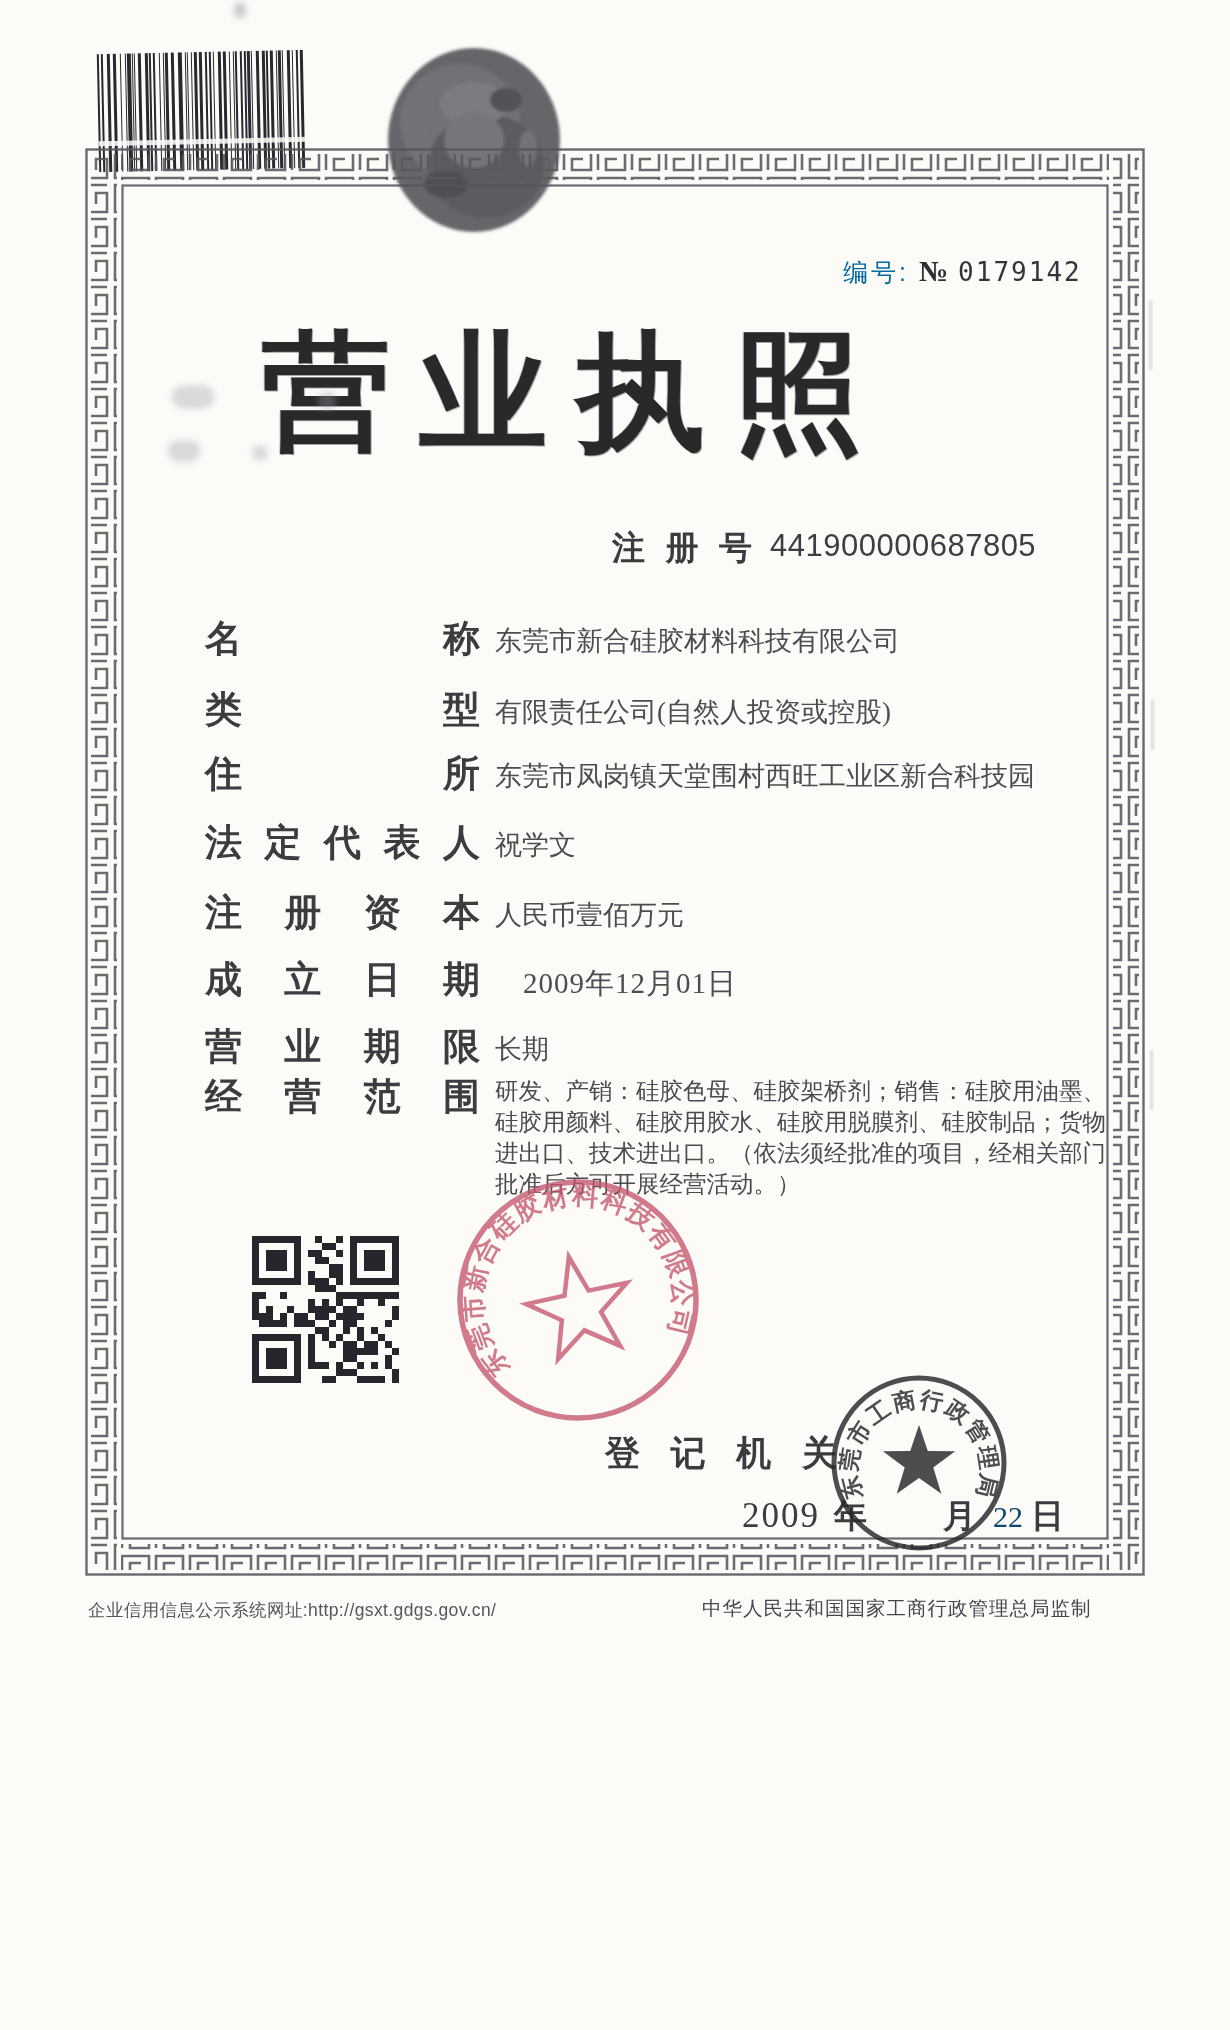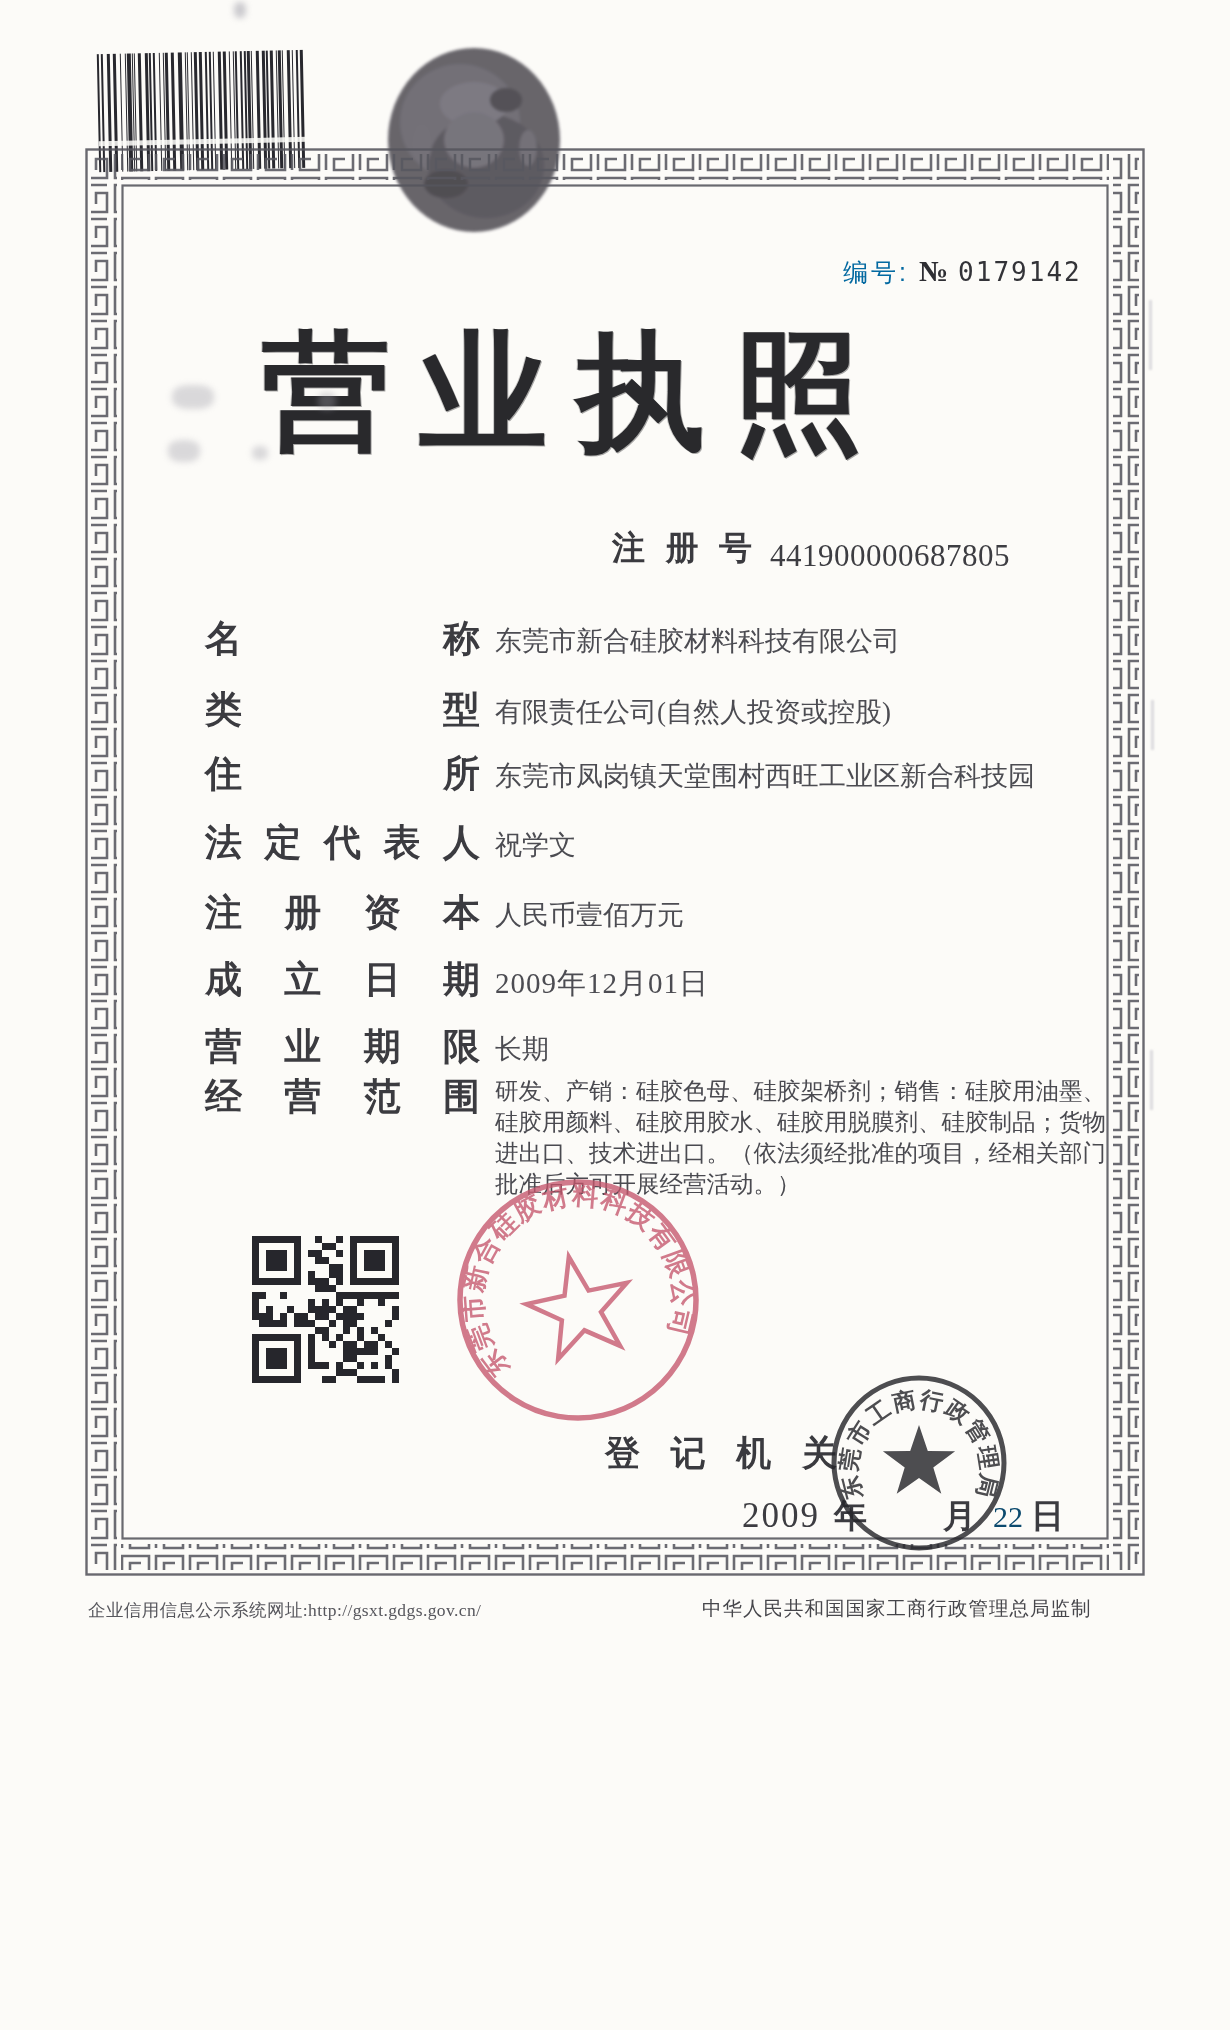--- a/index.html
+++ b/index.html
@@ -30,45 +30,45 @@
   .title{
     position:absolute;left:262px;top:322px;width:600px;
     font-size:128px;font-weight:800;color:#2d2d30;line-height:1.1;
     text-shadow:1px 1px 0 rgba(45,45,48,.4), -1px 0 0 rgba(45,45,48,.25);
     filter:contrast(1.05);
   }
   .just{display:flex;justify-content:space-between;}
   
   .regline{position:absolute;left:612px;top:526px;height:46px;}
   .regline .lab{position:absolute;left:0;top:0;width:140px;font-size:33px;font-weight:600;color:#3a3a3f;}
-  .regline .val{position:absolute;left:158px;top:12px;font-family:Liberation Serif, serif;font-size:31px;letter-spacing:.5px;color:#3d3d42;}
+  .regline .val{position:absolute;left:158px;top:2px;font-family:Liberation Sans, sans-serif;font-size:31px;letter-spacing:.5px;color:#3d3d42;}
   
   .row{position:absolute;left:205px;width:905px;}
   .row .lab{position:absolute;left:0;top:0;width:275px;font-size:37px;font-weight:600;color:#3b3b40;}
   .row .val{position:absolute;left:290px;top:9px;width:616px;font-family:"Liberation Serif",serif;font-size:27px;color:#4c4c52;}
   .r0{top:614px}.r1{top:685px}.r2{top:749px}.r3{top:818px}
   .r4{top:888px}.r5{top:955px}.r6{top:1022px}.r7{top:1072px}
-  .r5 .val{font-size:29px;letter-spacing:1px;}
+  .r5 .val{font-size:29px;letter-spacing:1px;margin-left:28px;}
   .r7 .val{top:4px;font-size:23.5px;line-height:31px;color:#4a4a50;}
   
   .qr{position:absolute;left:252px;top:1236px;width:147px;height:147px;filter:blur(.3px);}
   
   .seal-company{position:absolute;left:436px;top:1158px;width:284px;height:284px;transform:rotate(-12deg);z-index:6;}
   .seal-authority{position:absolute;left:831px;top:1368px;width:176px;height:190px;z-index:6;filter:blur(.2px);}
   
   .registrar{position:absolute;left:605px;top:1430px;width:232px;font-size:35px;font-weight:600;color:#3a3a3f;}
   .dateline{position:absolute;left:742px;top:1494px;display:flex;align-items:baseline;z-index:2;}
   .dateline .y{font-family:"Liberation Serif",serif;font-size:35px;color:#3c3c41;letter-spacing:2px;}
   .dateline .u{font-size:33px;font-weight:600;color:#3b3b40;}
   .dateline .u1{margin-left:14px;}
   .dateline .u2{margin-left:76px;}
   .dateline .d{margin-left:17px;font-family:Liberation Serif, serif;font-size:30px;color:#0c4a6e;}
   .dateline .u3{margin-left:8px;}
   
-  .footer-left{position:absolute;left:88px;top:1598px;font-family:Liberation Serif, serif;font-size:17.5px;letter-spacing:.4px;color:#56565c;}
+  .footer-left{position:absolute;left:88px;top:1598px;font-family:Liberation Sans, sans-serif;font-size:17.5px;letter-spacing:.4px;color:#56565c;}
   .footer-right{position:absolute;left:702px;top:1595px;font-size:19.5px;font-weight:500;letter-spacing:1px;color:#46464b;}
 </style>
 </head>
 <body>
 
 <div class="barcode">
   <div class="bars">
       <div style="width: 3px; margin-right: 2px;"></div>
       <div style="width: 3px; margin-right: 4px;"></div>
       <div style="width: 4px; margin-right: 3px;"></div>

